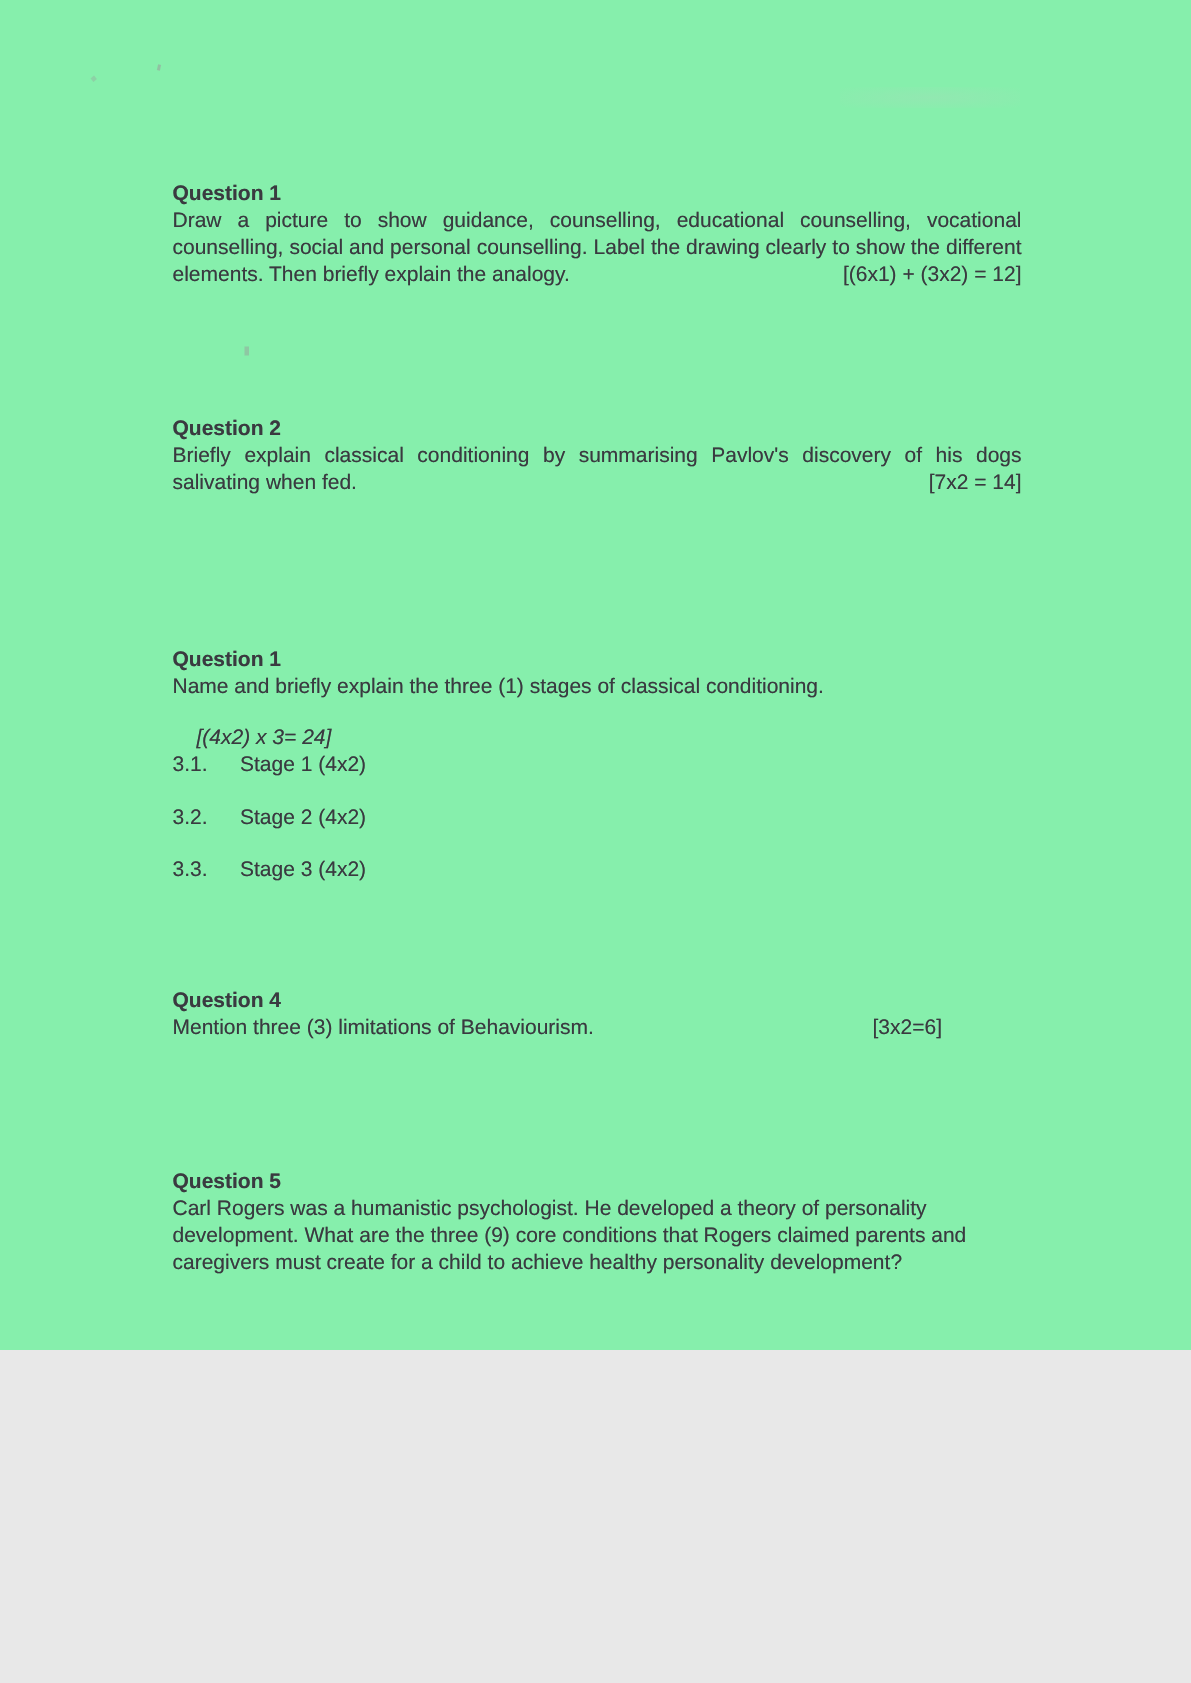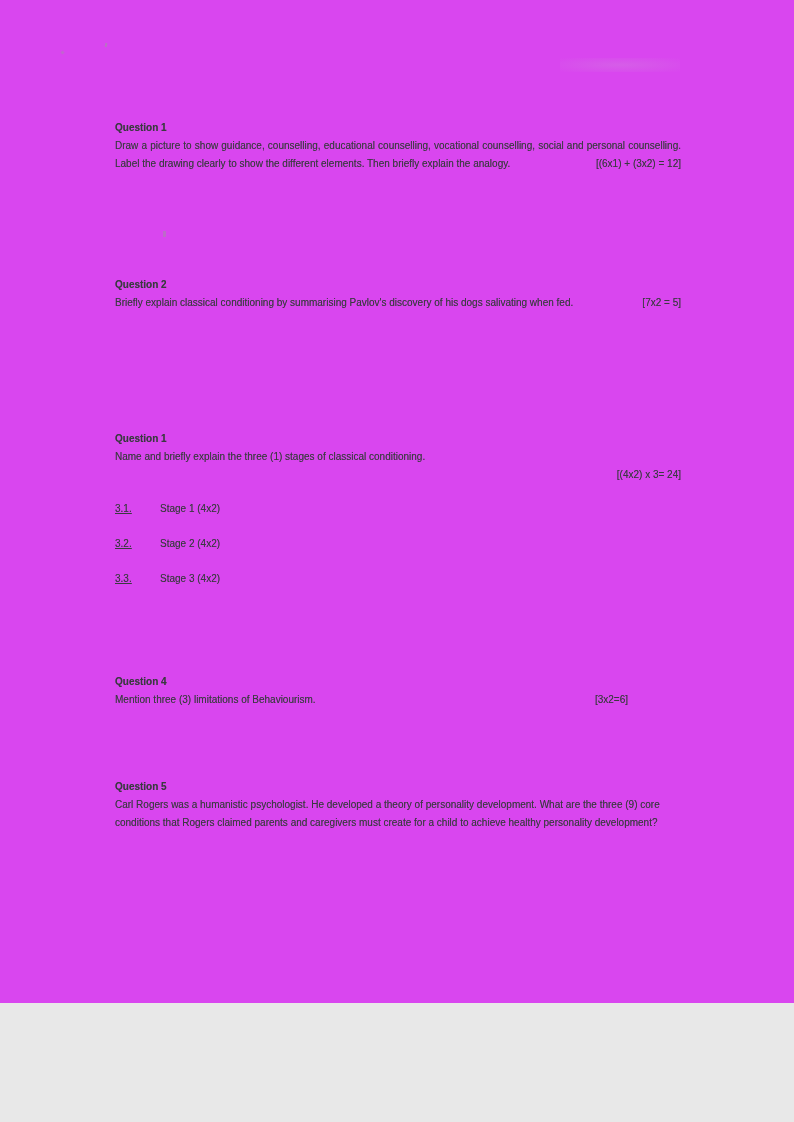--- a/index.html
+++ b/index.html
@@ -3,27 +3,27 @@
 <meta charset="utf-8">
 <style>
   html, body {
     margin: 0;
     padding: 0;
     background: #e8e8e8;
   }
   .page {
     position: relative;
     width: 794px;
-    height: 1003px;
+    height: 900px;
     margin: 0 auto;
-    background: #d946ef;
+    background: #86efac;
     overflow: hidden;
     font-family: "Liberation Sans", "DejaVu Sans", sans-serif;
     color: #3a3a40;
-    font-size: 10px;
+    font-size: 14px;
     line-height: 18px;
     text-shadow: 0 0 0.4px rgba(58,58,64,0.55);
   }
   .q-block {
     position: absolute;
     left: 115px;
     width: 566px;
   }
   .q-heading {
     font-weight: bold;
@@ -32,43 +32,43 @@
   .q-body {
     margin: 0;
   }
   .q-body.justified {
     text-align: justify;
   }
   .marks-inline {
     float: right;
   }
   .marks-line {
-    margin: 0;
-    text-align: right;
+    margin: 16px;
+    text-align: left;
+    font-style: italic;
   }
   .body-row {
     display: flex;
     justify-content: space-between;
     align-items: flex-end;
   }
   .body-row .row-text { flex: 0 1 auto; }
   .body-row .row-marks { flex: 0 0 auto; padding-right: 53px; }
   .subitems {
     position: absolute;
     left: 115px;
     width: 566px;
   }
   .subitem {
     display: flex;
     margin-bottom: 17px;
   }
   .subitem-number {
     width: 45px;
     flex: 0 0 45px;
-    text-decoration: underline;
   }
   .page-number {
     position: absolute;
     left: 0;
     width: 794px;
     text-align: center;
     top: 1005px;
   }
   
   .speck {
@@ -95,21 +95,21 @@
   <div class="speck speck-3"></div>
   <div class="smudge"></div>
 
   <div class="q-block" style="top:119px;">
     <p class="q-heading">Question 1</p>
     <p class="q-body justified"><span>Draw a picture to show guidance, counselling, educational counselling, vocational counselling, social and personal counselling. Label the drawing clearly to show the different elements. Then briefly explain the analogy.</span> <span class="marks-inline">[(6x1) + (3x2) = 12]</span></p>
   </div>
 
   <div class="q-block" style="top:276px;">
     <p class="q-heading">Question 2</p>
-    <p class="q-body justified"><span>Briefly explain classical conditioning by summarising Pavlov's discovery of his dogs salivating when fed.</span> <span class="marks-inline">[7x2 = 5]</span></p>
+    <p class="q-body justified"><span>Briefly explain classical conditioning by summarising Pavlov's discovery of his dogs salivating when fed.</span> <span class="marks-inline">[7x2 = 14]</span></p>
   </div>
 
   <div class="q-block" style="top:430px;">
     <p class="q-heading">Question 1</p>
     <p class="q-body">Name and briefly explain the three (1) stages of classical conditioning.</p>
     <p class="marks-line">[(4x2) x 3= 24]</p>
   </div>
 
   <div class="subitems" style="top:500px;">
     <div class="subitem">
@@ -119,21 +119,21 @@
     <div class="subitem">
       <span class="subitem-number">3.2.</span>
       <span class="subitem-label">Stage 2 (4x2)</span>
     </div>
     <div class="subitem">
       <span class="subitem-number">3.3.</span>
       <span class="subitem-label">Stage 3 (4x2)</span>
     </div>
   </div>
 
-  <div class="q-block" style="top:673px;">
+  <div class="q-block" style="top:657px;">
     <p class="q-heading">Question 4</p>
     <div class="body-row">
       <span class="row-text">Mention three (3) limitations of Behaviourism.</span>
       <span class="row-marks">[3x2=6]</span>
     </div>
   </div>
 
   <div class="q-block" style="top:778px;">
     <p class="q-heading">Question 5</p>
     <p class="q-body">Carl Rogers was a humanistic psychologist. He developed a theory of personality development. What are the three (9) core conditions that Rogers claimed parents and caregivers must create for a child to achieve healthy personality development?</p>

